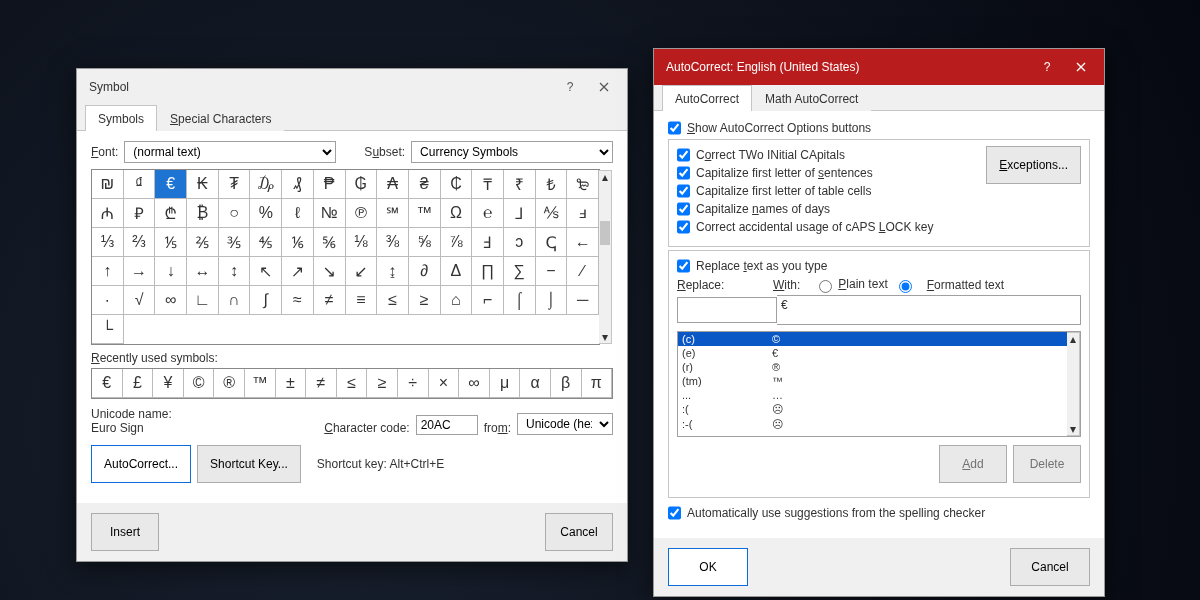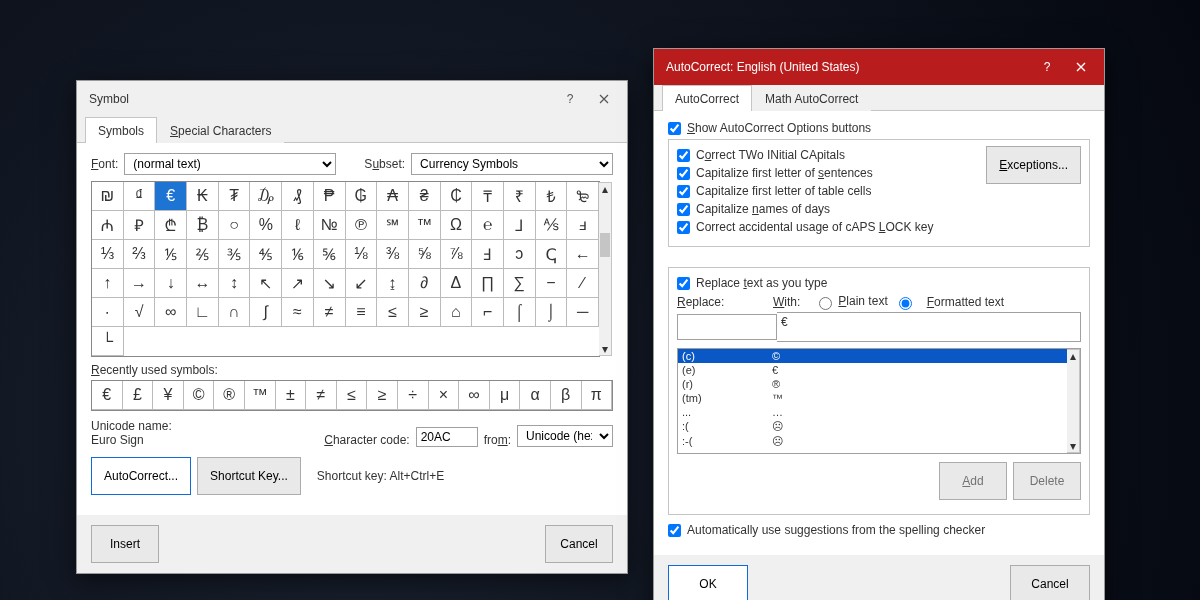--- a/index.html
+++ b/index.html
@@ -21,34 +21,34 @@
 .grid{position:relative;border:1px solid #888;background:#fff}
 .gwrap{display:grid;grid-template-columns:repeat(16,1fr)}
 .cell{height:28px;border-right:1px solid #bbb;border-bottom:1px solid #bbb;display:flex;align-items:center;justify-content:center;font-size:16px}
 .cell.sel{background:#1e74d2;color:#fff}
 .sb{position:absolute;right:-13px;top:0;bottom:0;width:12px;background:#f0f0f0;border:1px solid #c5c5c5;border-left:none}
 .sb-thumb{position:absolute;left:1px;right:1px;height:24px;background:#c5c5c5}
 .btn{background:#e9e9e9;border:1px solid #acacac;padding:11px 12px;font:inherit;min-width:68px}
 .btn.primary{border-color:#0d6bdb;background:#fff}
 .btn:disabled{color:#737373}
 .footer{display:flex;justify-content:space-between;gap:10px;padding:10px 14px}
-.chk{display:flex;align-items:center;gap:6px;margin-bottom:4px}
+.chk{display:flex;gap:6px;margin-bottom:4px}
 .chk input{margin:0}
 .box{border:1px solid #c5c5c5;padding:8px}
 .list{border:1px solid #a0a0a0;background:#fff;height:104px;overflow:hidden;position:relative}
 .lrow{display:flex;padding:1px 4px;font-size:11px}
 .lrow.sel{background:#0a58c5;color:#fff}
 .lrow span:first-child{width:90px}
 .recent{display:flex;border:1px solid #888;background:#fff}
 .recent .cell{width:31px;height:28px}
 </style>
 </head>
 <body>
 
-<div class="win" style="left:76px;top:80px;width:550px">
+<div class="win" style="left:76px;top:68px;width:550px">
  <div class="titlebar">
   <span class="tb-title">Symbol</span>
   <div class="tb-btn">?</div>
   <div class="tb-btn">
         <svg viewBox="0 0 10 10">
           <path d="M1 1l8 8M9 1l-8 8" stroke="currentColor" stroke-width="1.2"></path>
         </svg>
       </div>
  </div>
  <div class="tabbar">
@@ -206,21 +206,21 @@
  </div>
  <div class="tabbar">
   <div class="tab active">AutoCorrect</div>
   <div class="tab">Math AutoCorrect</div>
  </div>
  <div class="pane">
   <div class="chk">
         <input type="checkbox" checked="" style="">
         <span><span class="u">S</span>how AutoCorrect Options buttons</span>
       </div>
-  <div class="box" style="margin-bottom:20px;position:relative">
+  <div class="box" style="margin-bottom:3px;position:relative">
    <div class="chk">
           <input type="checkbox" checked="" style="">
           <span>C<span class="u">o</span>rrect TWo INitial CApitals</span>
         </div>
    <div class="chk">
           <input type="checkbox" checked="" style="">
           <span>Capitalize first letter of <span class="u">s</span>entences</span>
         </div>
    <div class="chk">
           <input type="checkbox" checked="" style="">

